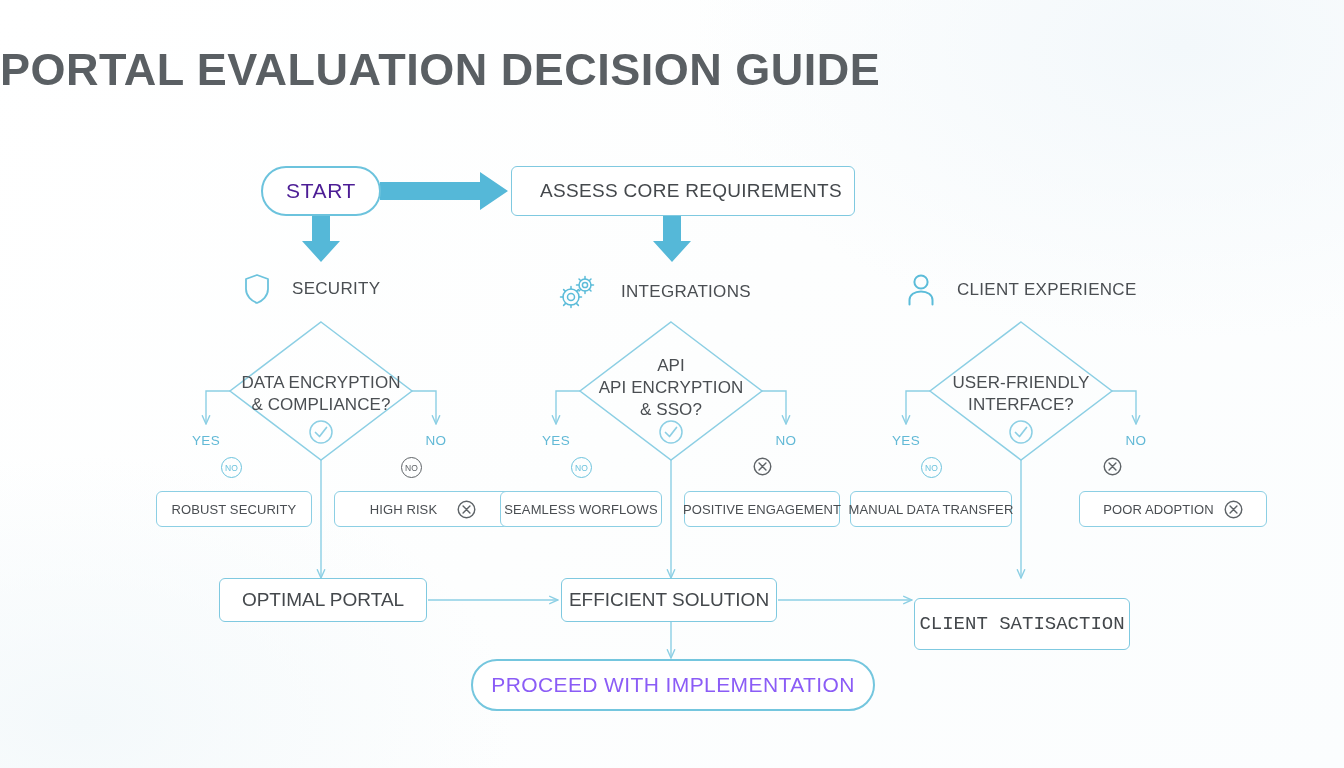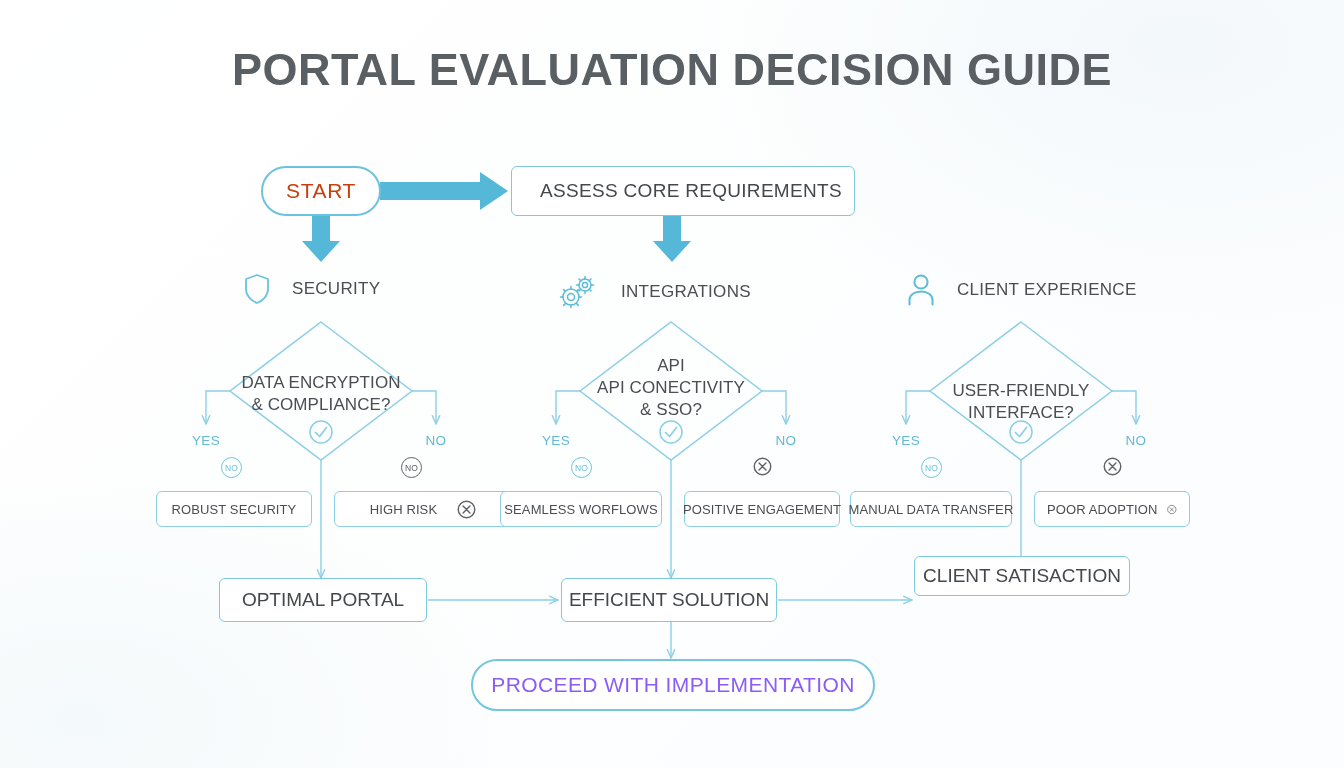--- a/index.html
+++ b/index.html
@@ -20,34 +20,33 @@
   #svg-layer {
     position: absolute; left: 0; top: 0;
     width: 1344px; height: 768px;
     pointer-events: none;
   }
   .abs { position: absolute; box-sizing: border-box; }
 
   
   #page-title {
     left: 0; top: 44px; width: 1344px;
-    text-align: center;
     font-size: 45px;
     font-weight: bold;
     letter-spacing: 0.5px;
     color: #5a5f63;
   }
 
   
   .pill {
     border: 2px solid #6cc3dd;
     border-radius: 26px;
     background: #ffffff;
     display: flex; align-items: center; justify-content: center;
-    color: #c2410c;
+    color: #4c1d95;
   }
   .rbox {
     border: 1.4px solid #7fc9e0;
     border-radius: 6px;
     background: #ffffff;
     display: flex; align-items: center; justify-content: center;
     color: #44484c;
     padding-left: 16px;
   }
   .outcome {
@@ -231,25 +230,25 @@
     <span>CLIENT EXPERIENCE</span>
   </div>
 
   <div class="abs dlabel" style="left:221px; top:372px; width:200px;">
     <div>DATA ENCRYPTION</div>
     <div>&amp; COMPLIANCE?</div>
   </div>
 
   <div class="abs dlabel" style="left:571px; top:355px; width:200px;">
     <div>API</div>
-    <div>API CONECTIVITY</div>
+    <div>API ENCRYPTION</div>
     <div>&amp; SSO?</div>
   </div>
 
-  <div class="abs dlabel" style="left:921px; top:380px; width:200px;">
+  <div class="abs dlabel" style="left:921px; top:372px; width:200px;">
     <div>USER-FRIENDLY</div>
     <div>INTERFACE?</div>
   </div>
 
   <div class="abs branch" style="left:176px; top:433px; width:60px;">YES</div>
   <div class="abs badge blue" style="left:221px; top:457px;">NO</div>
 
   <div class="abs branch" style="left:406px; top:433px; width:60px;">NO</div>
   <div class="abs badge grey" style="left:401px; top:457px;">NO</div>
 
@@ -292,37 +291,37 @@
   </div>
 
   <div class="abs outcome" style="left:684px; top:491px; width:156px; height:36px;">
     <span>POSITIVE ENGAGEMENT</span>
   </div>
 
   <div class="abs outcome" style="left:850px; top:491px; width:162px; height:36px;">
     <span>MANUAL DATA TRANSFER</span>
   </div>
 
-  <div class="abs outcome" style="left:1034px; top:491px; width:156px; height:36px;">
+  <div class="abs outcome" style="left:1079px; top:491px; width:188px; height:36px;">
     <span>POOR ADOPTION</span>
     <svg class="xcircle" viewBox="0 0 20 20" xmlns="http://www.w3.org/2000/svg">
       <circle cx="10" cy="10" r="8.7" fill="none" stroke="#5e6367" stroke-width="1.5"></circle>
       <path d="M6.4 6.4 L13.6 13.6 M13.6 6.4 L6.4 13.6" stroke="#5e6367" stroke-width="1.5" stroke-linecap="round"></path>
     </svg>
   </div>
 
   <div class="abs result" style="left:561px; top:578px; width:216px; height:44px;">
     <span>EFFICIENT SOLUTION</span>
   </div>
 
   <div class="abs result" style="left:219px; top:578px; width:208px; height:44px;">
     <span>OPTIMAL PORTAL</span>
   </div>
 
-  <div class="abs result" style="left:914px; top:556px; width:216px; height:40px;">
+  <div class="abs result" style="left:914px; top:598px; width:216px; height:52px;font-family:Liberation Mono, monospace;">
     <span>CLIENT SATISACTION</span>
   </div>
 
   <div class="abs" id="final-pill" style="left:471px; top:659px; width:404px; height:52px;">
     <span>PROCEED WITH IMPLEMENTATION</span>
   </div>
 
 </div>
 
 </body></html>

